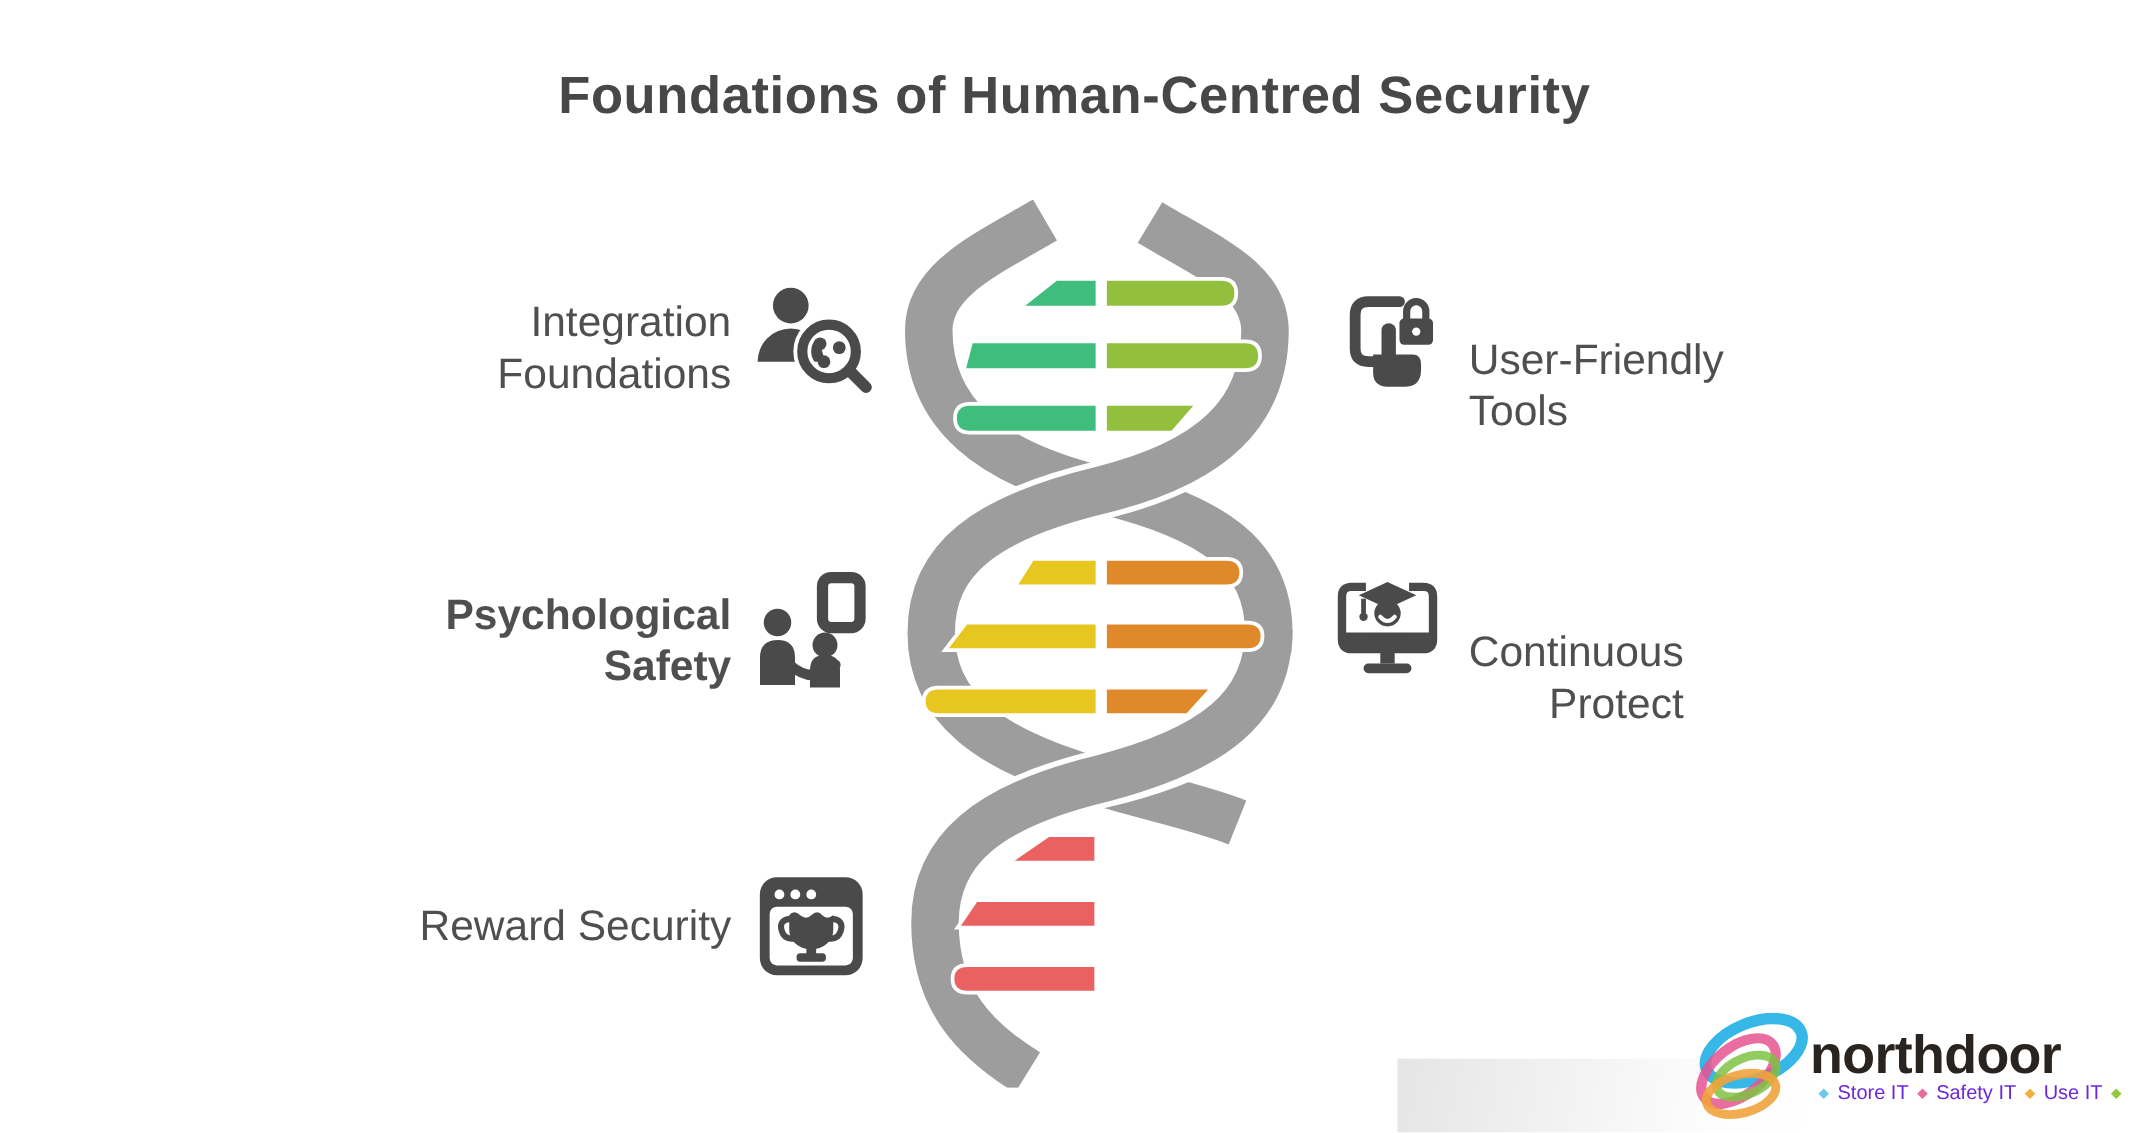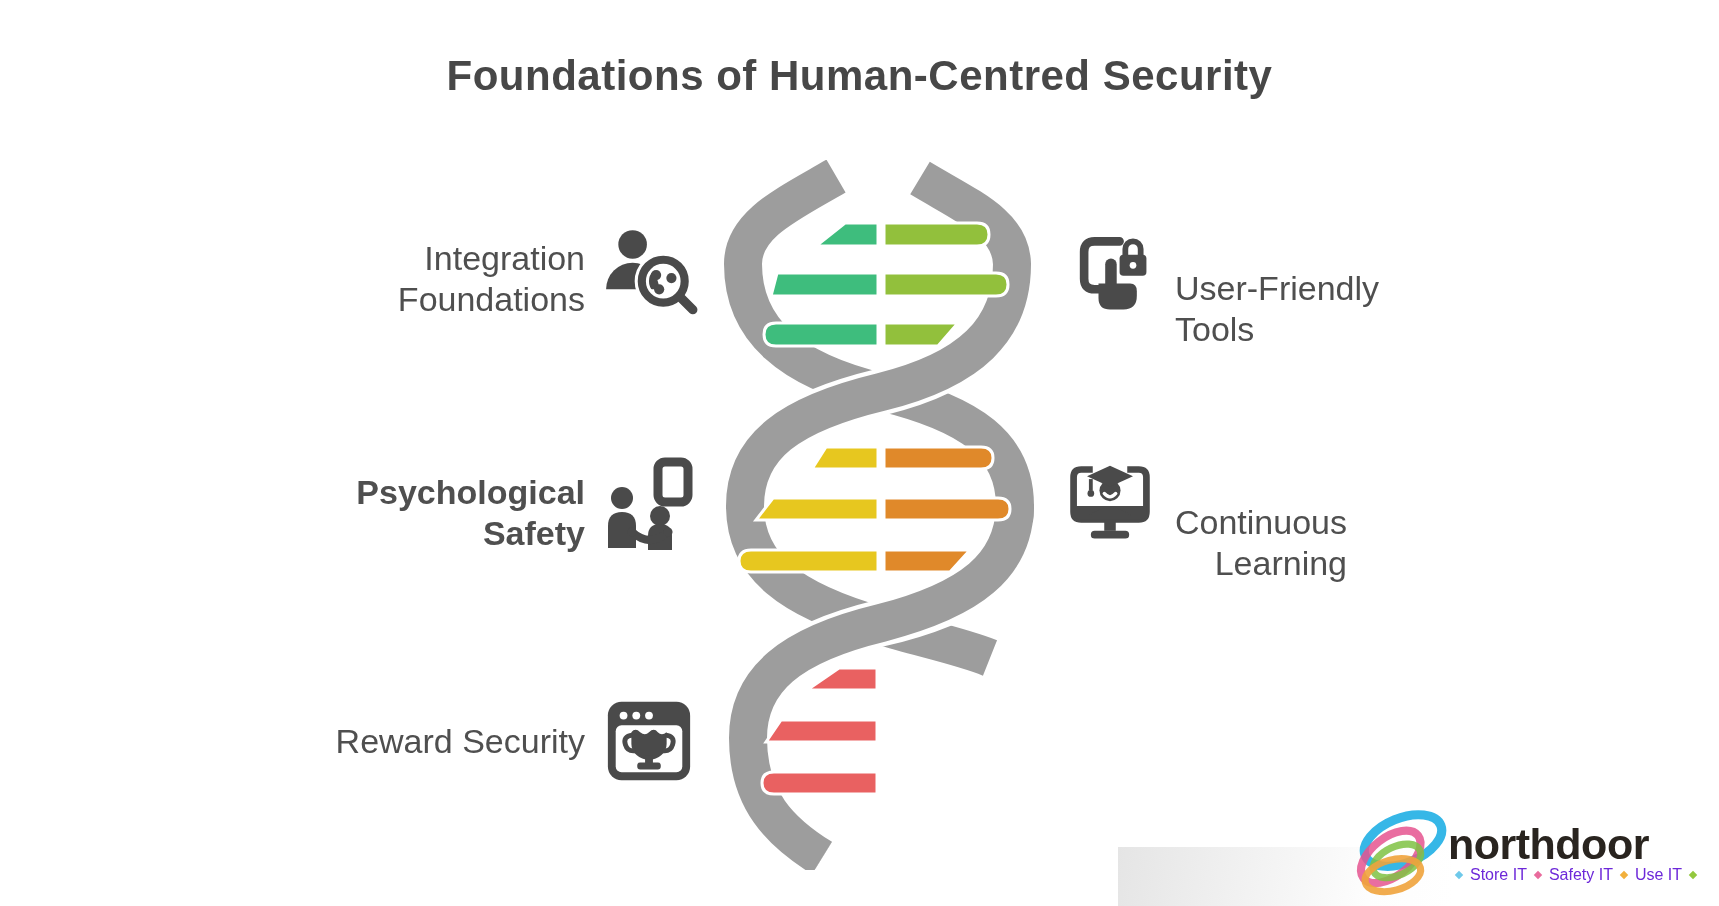--- a/index.html
+++ b/index.html
@@ -138,21 +138,21 @@
       <path d="M42,37 Q48,44 54,37" fill="none" stroke="#fff" stroke-width="3.5" stroke-linecap="round"></path>
       <polygon class="ic" points="48,8 72,19 48,30 24,19"></polygon>
       <line x1="28" y1="22" x2="28" y2="34" stroke="#4a4a4a" stroke-width="4"></line>
       <circle class="ic" cx="28" cy="37" r="3.5"></circle>
       <rect class="ic" x="42" y="64" width="12" height="12"></rect>
       <rect class="ic" x="28" y="76" width="40" height="8" rx="4"></rect>
     </svg>
   </div>
   <div class="side-label right" style="top:472px;text-align:right;">
     <div>Continuous</div>
-    <div>Learning</div>
+    <div>Protect</div>
   </div>
 
   <div class="side-label left" style="top:721px;">
     <div>Reward Security</div>
   </div>
   <div class="icon" style="left:602px;top:694px;width:94px;height:94px;">
     <svg viewBox="0 0 96 96">
       <rect class="ic" x="6" y="8" width="84" height="80" rx="14"></rect>
       <circle cx="22" cy="22" r="4" fill="#fff"></circle>
       <circle cx="35" cy="22" r="4" fill="#fff"></circle>

